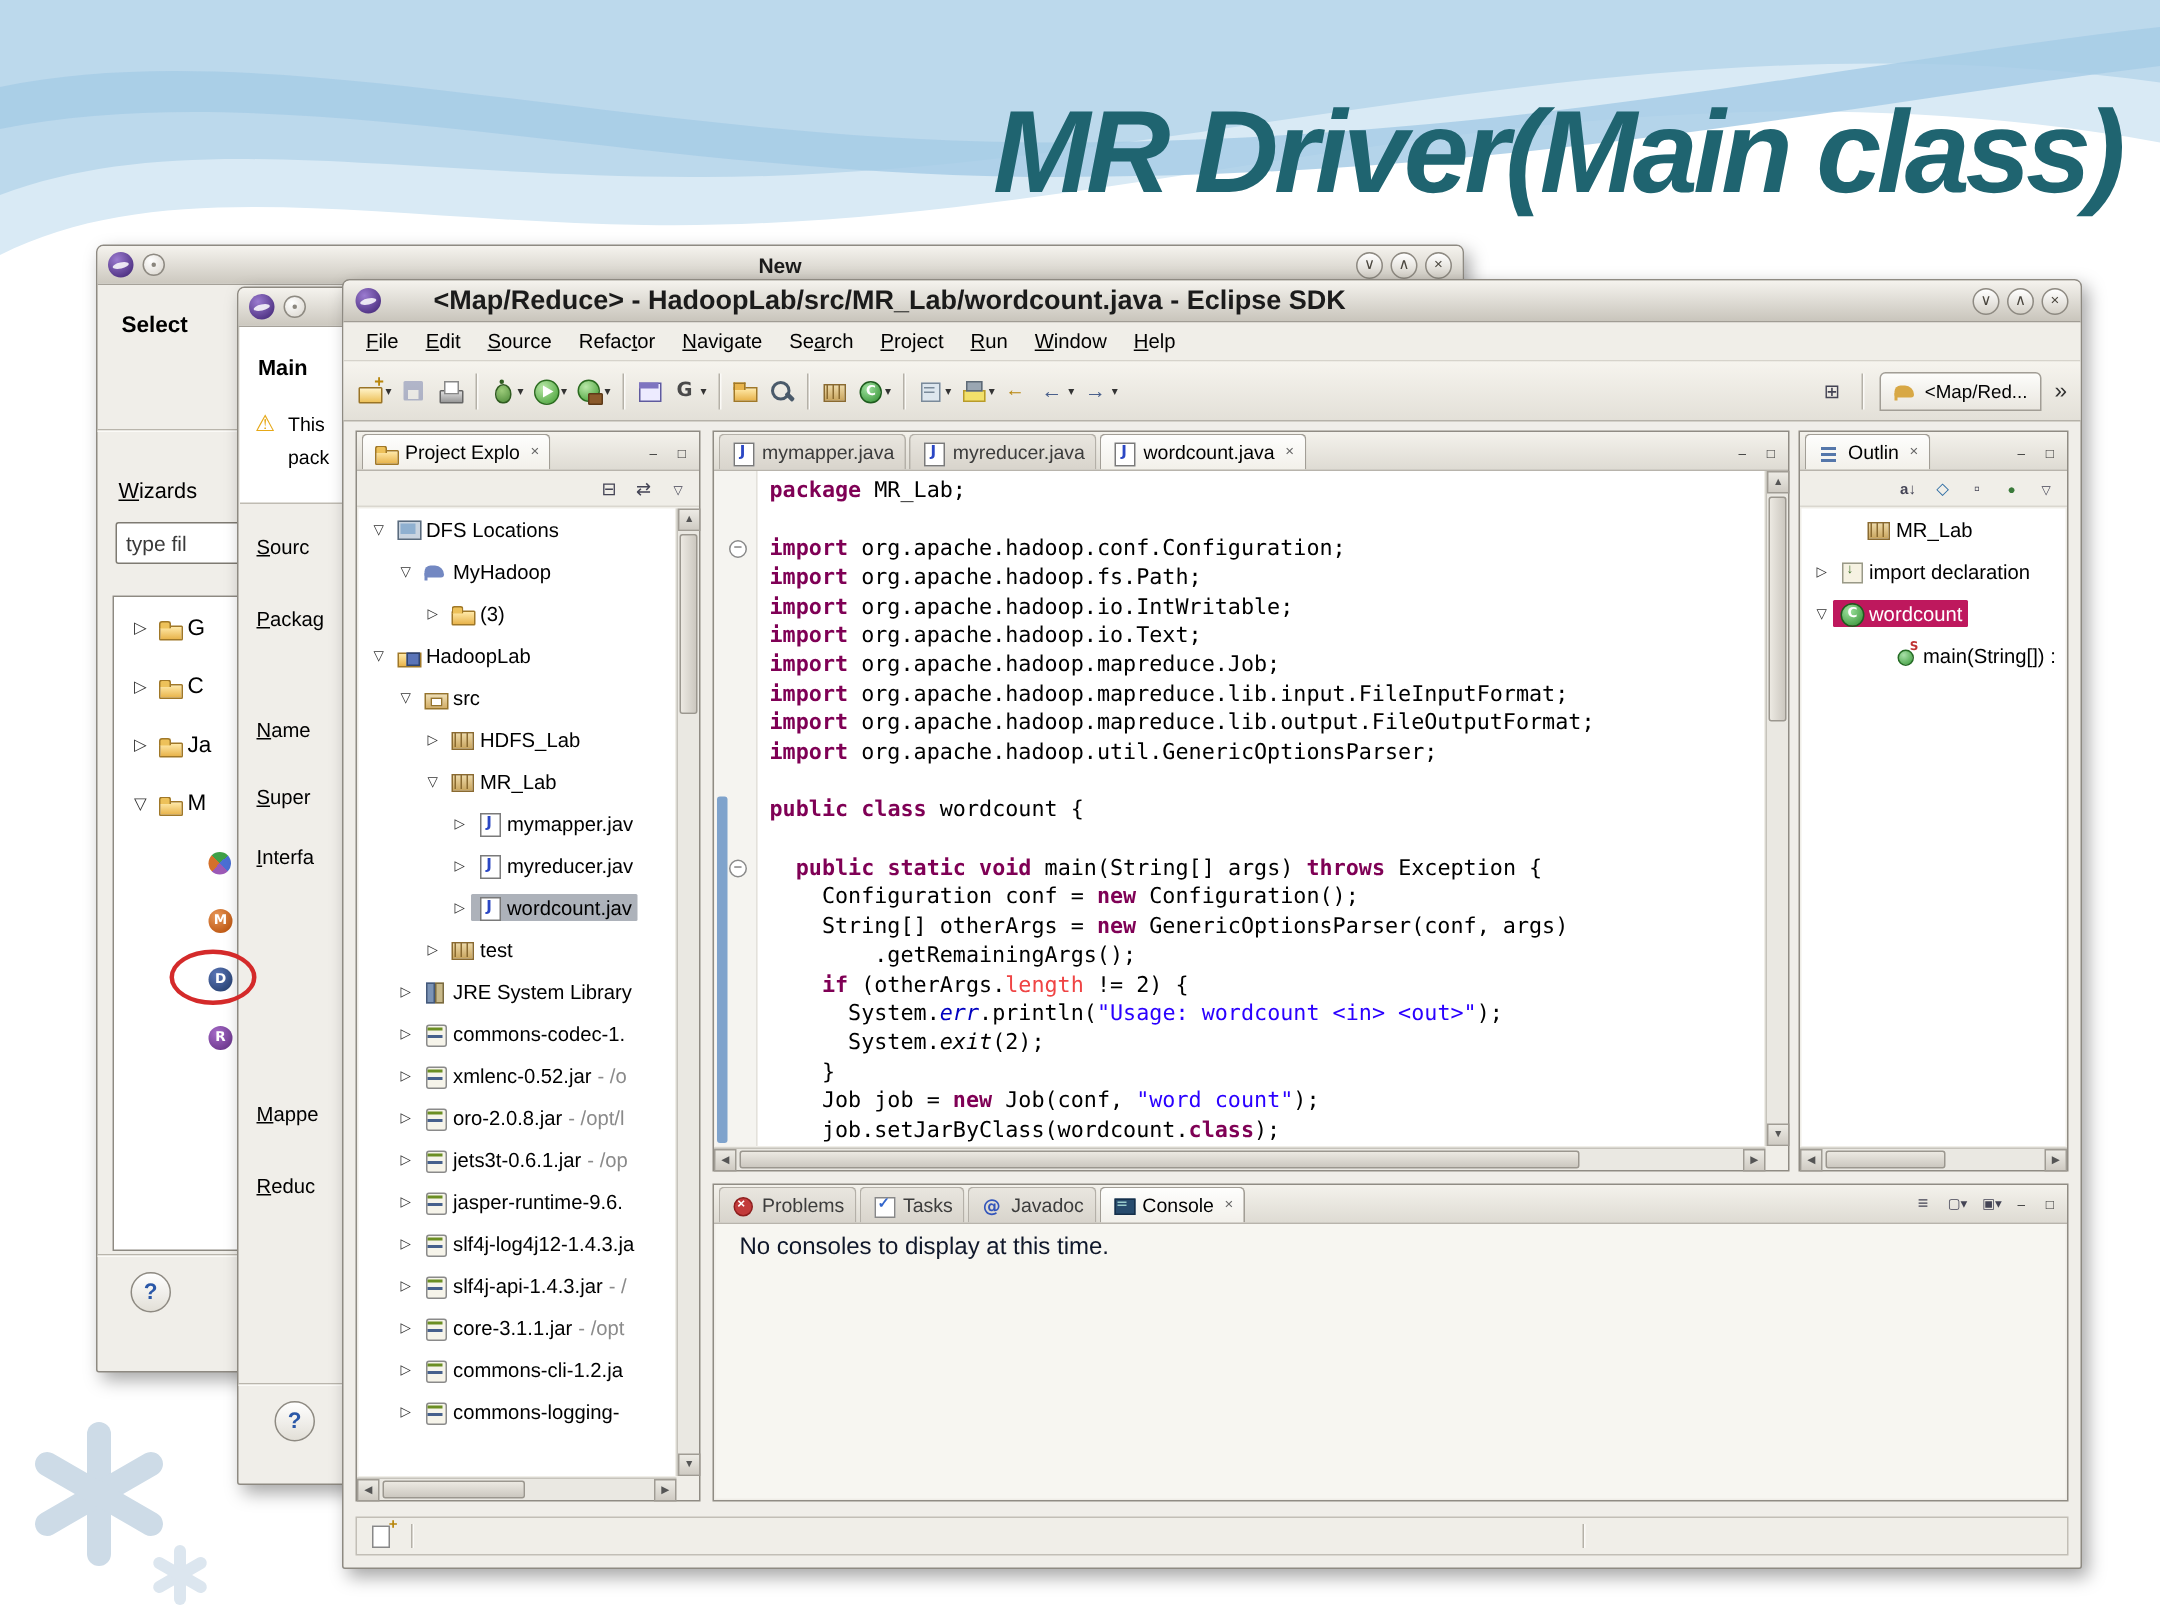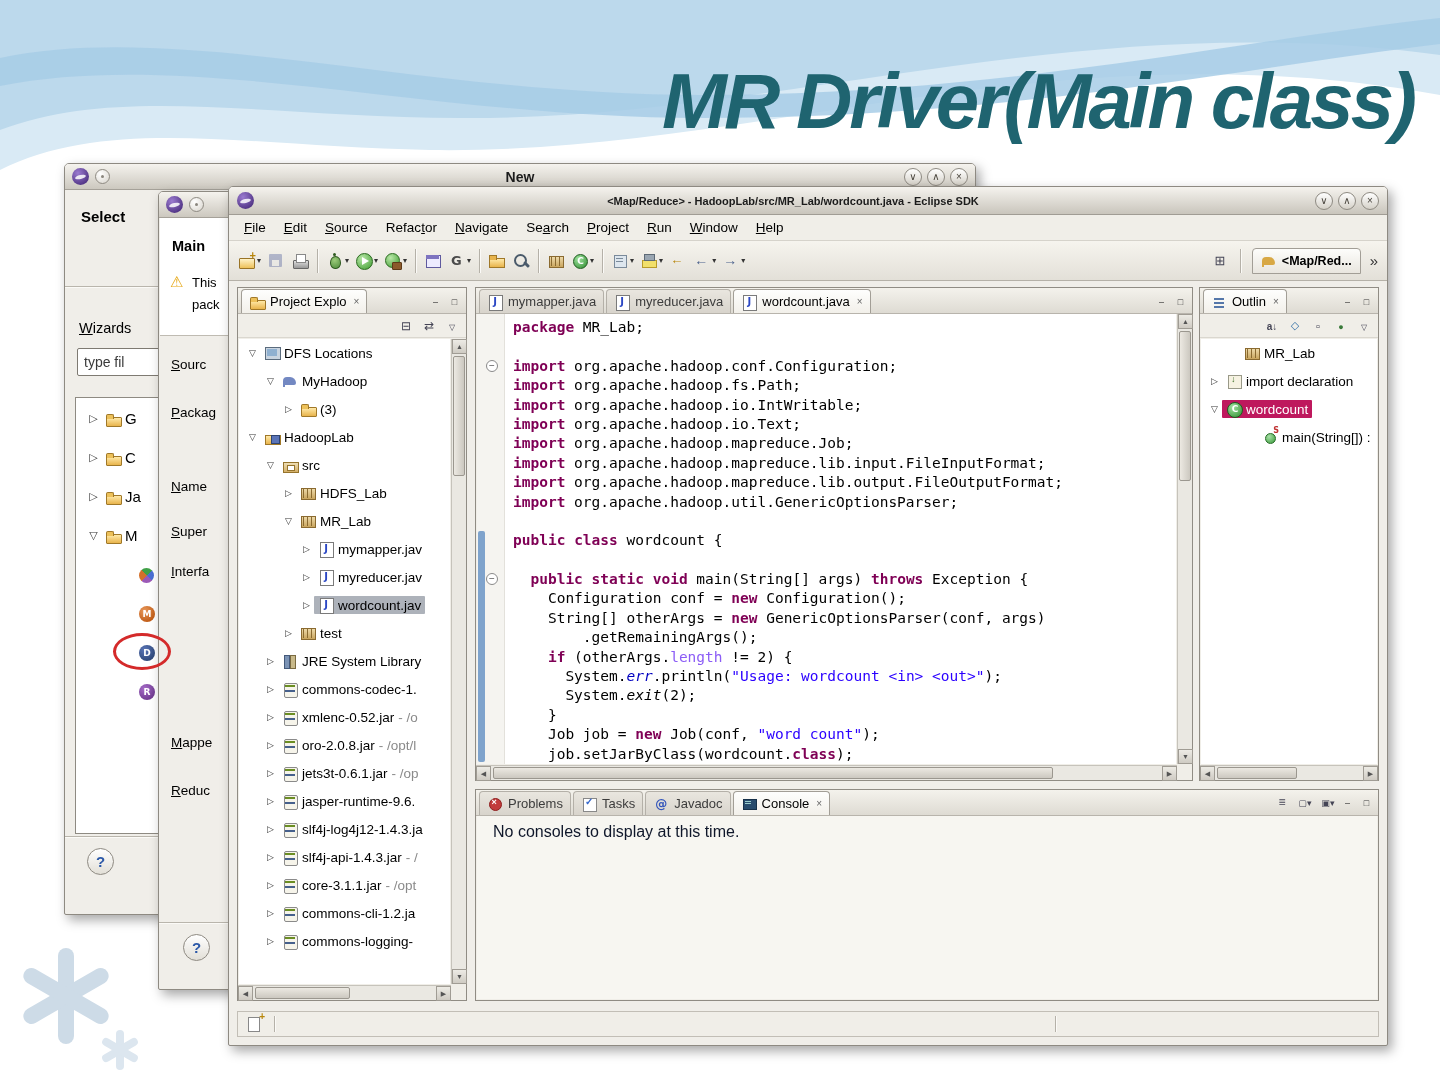--- a/index.html
+++ b/index.html
@@ -45,32 +45,32 @@
 .fl-0{top:165px}.fl-1{top:213px}.fl-2{top:287px}.fl-3{top:332px}.fl-4{top:372px}.fl-5{top:543px}.fl-6{top:591px}
 .dlg-wizard .dlg-bottom-sep{top:730px}
 .dlg-wizard .help-btn{left:24px;top:742px}
 
 
 .annotation-ellipse{position:absolute;left:113px;top:633px;width:58px;height:37px;border:3px solid #D42A2A;border-radius:50%;z-index:60;background:transparent}
 
 
 .e-win{left:228px;top:186px;width:1160px;height:860px;z-index:30}
 .e-title{position:relative;height:28px;background:linear-gradient(#F5F3EE,#C9C5BC);border-bottom:1px solid #A09C94;border-radius:4px 4px 0 0;display:flex;align-items:center;padding:0 8px;gap:8px}
-.e-title .tlabel{position:absolute;left:60px;right:90px;text-align:center;font-weight:bold;font-size:11px;color:#1b1b1b;white-space:nowrap;overflow:hidden}
+.e-title .tlabel{position:absolute;left:60px;right:90px;font-weight:bold;font-size:18px;color:#1b1b1b;white-space:nowrap;overflow:hidden}
 .e-menubar{height:26px;display:flex;align-items:center;padding:0 6px;background:#F0EEE8;border-bottom:1px solid #D6D3CB}
 .menu-item{padding:3px 9px;font-size:13.5px;border-radius:2px}
 .e-toolbar{height:40px;display:flex;align-items:center;background:linear-gradient(#F6F4EE,#E3E0D8);border-bottom:1px solid #B5B1A8;padding:0 6px}
 .tb-left{display:flex;align-items:center;flex:1;min-width:0}
 .tb-btn{display:inline-flex;align-items:center;height:28px;padding:0 3px;border-radius:3px;gap:1px;flex:none}
 .tb-btn.disabled{opacity:.4}
 .tb-sep{width:1px;height:24px;background:#B5B1A8;margin:0 5px;box-shadow:1px 0 #FBFAF7;flex:none}
 .dd{font-size:8px;color:#333}
 .tbi{position:relative;display:inline-block;width:18px;height:18px;flex:none}
 .persp{display:flex;align-items:center;gap:6px;margin-left:auto;flex:none}
-.persp-tab{display:flex;align-items:center;gap:5px;height:26px;padding:0 8px;border:1px solid #A29E96;border-radius:4px 4px 0 0;background:linear-gradient(#FDFDFB,#E9E6DF);font-weight:bold;font-size:12.5px;white-space:nowrap}
+.persp-tab{display:flex;align-items:center;gap:5px;height:26px;padding:0 8px;border:1px solid #A29E96;border-radius:4px 4px 0 0;background:linear-gradient(#FDFDFB,#E9E6DF);font-weight:normal;font-size:12.5px;white-space:nowrap}
 .persp-more{font-size:15px;color:#333;padding:0 3px}
 .e-main{position:absolute;left:8px;right:8px;top:94px;bottom:40px}
 .panel{position:absolute;border:1px solid #908C84;background:#F0EEE8}
 .pe{left:0;top:6px;width:230px;bottom:4px}
 .ed{left:238px;top:6px;width:718px;height:494px}
 .ol{left:962px;top:6px;right:0;height:494px}
 .cs{left:238px;top:508px;right:0;bottom:4px}
 .e-status{position:absolute;left:8px;right:8px;bottom:8px;height:26px;background:#F0EEE8;border:1px solid #C2BEB6;display:flex;align-items:center;padding:0 8px;gap:10px}
 .st-div{width:1px;height:16px;background:#B5B1A8;box-shadow:1px 0 #FBFAF7}
 .st-div2{margin-left:770px}
@@ -116,21 +116,21 @@
 
 .editor-body{position:absolute;left:1px;right:16px;top:26px;bottom:16px;background:#fff;display:flex;overflow:hidden}
 .gutter{width:28px;background:#F5F4F0;border-right:1px solid #E3E1DB;position:relative;flex:none}
 .fold-marker{position:absolute;left:9px;width:12px;height:12px;border:1px solid #8A8A8A;border-radius:50%;background:#fff;color:#555;font-size:10px;line-height:9px;text-align:center}
 .fold-marker::before{content:"−"}
 .range-bar{position:absolute;left:1px;width:7px;background:#7FA3CC;border-radius:2px}
 .code{flex:1;padding:4px 0 0 8px;font-family:"DejaVu Sans Mono","Liberation Mono",monospace;font-size:14.5px;line-height:19.4px;white-space:pre;overflow:hidden;color:#000}
 .code-line{height:19.4px}
 .tok-k{color:#7F0055;font-weight:bold}
 .tok-s{color:#2A00FF}
-.tok-f{color:#8b5cf6}
+.tok-f{color:#ef4444}
 .tok-fi{color:#0000C0;font-style:italic}
 .tok-mi{font-style:italic}
 
 
 .cs-body{position:absolute;left:1px;right:1px;top:26px;bottom:1px;background:#F7F6F1}
 .cs-msg{padding:7px 16px;font-size:16px;color:#0f172a}
 
 
 .ico{position:relative;display:inline-block;width:16px;height:16px;flex:none}
 .eclipse-icon{width:17px;height:17px;border-radius:50%;background:radial-gradient(circle at 35% 30%,#9B7BD0,#3A1E6E)}

